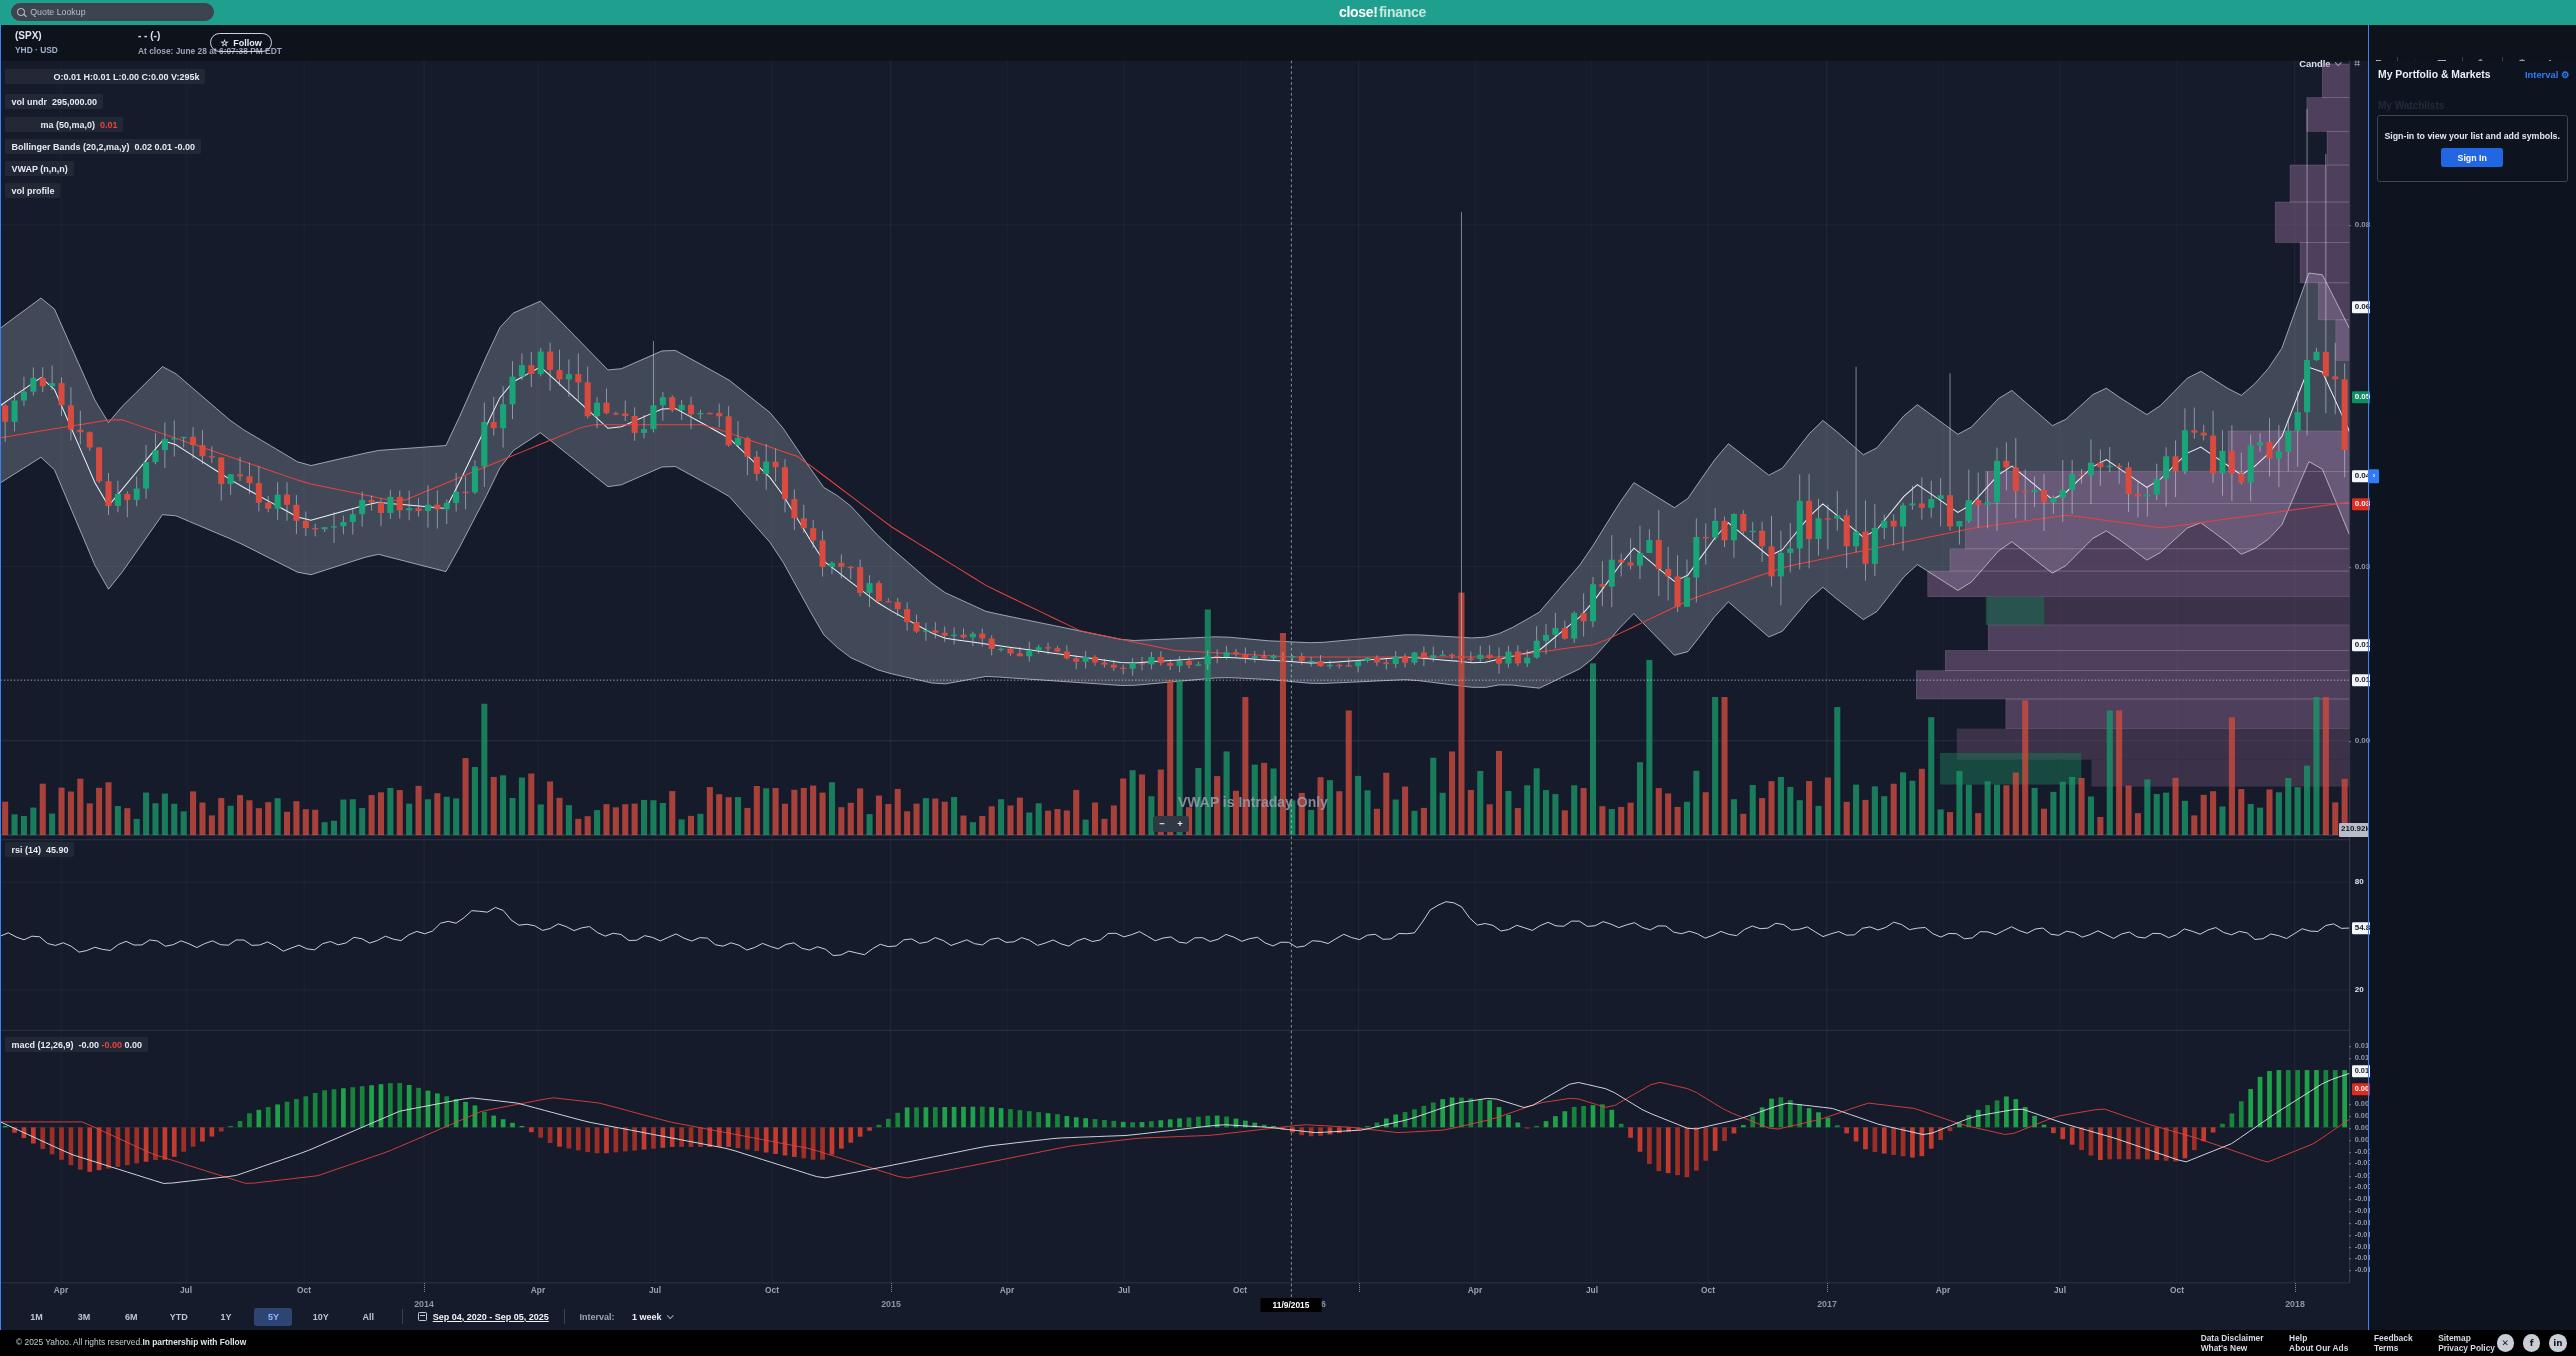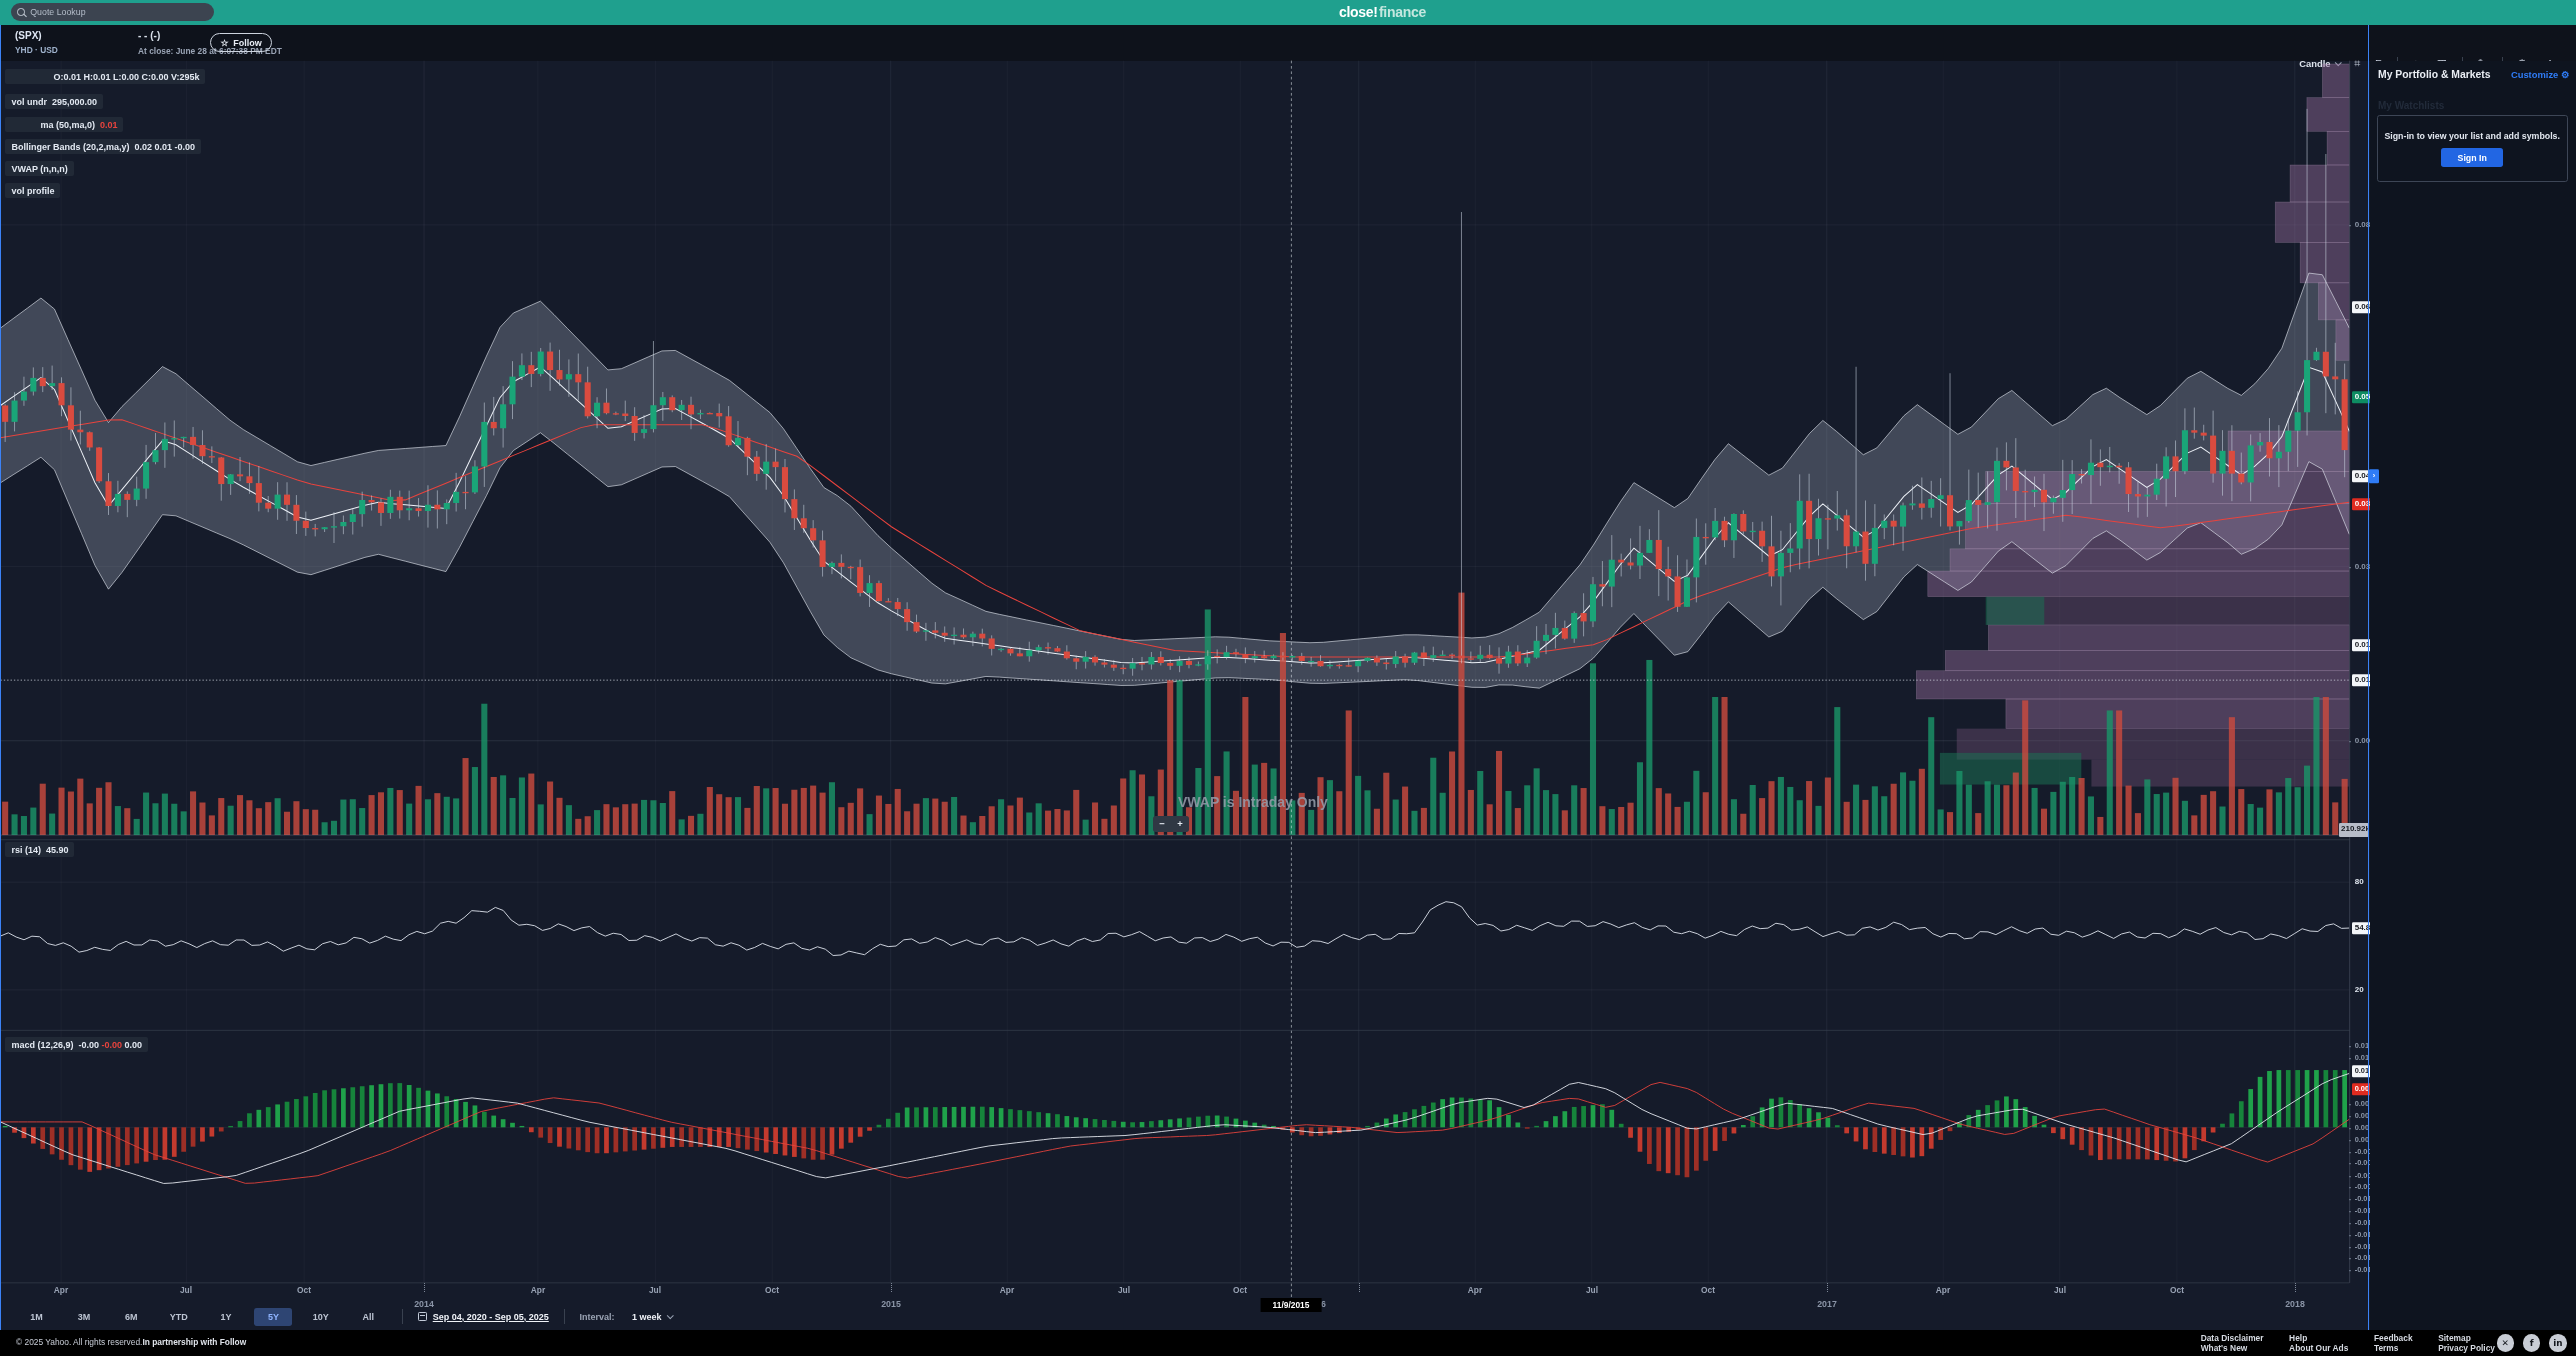--- a/index.html
+++ b/index.html
@@ -1368,21 +1368,21 @@
     <span class="interval-lab">Interval:</span>
     <span class="interval-val">
       <span>1 week</span>
       <span class="chev"></span>
     </span>
   </div>
 
   <div class="sidebar">
     <div class="sb-title">My Portfolio &amp; Markets</div>
     <div class="sb-cust">
-      <span>Customize</span>
+      <span>Interval</span>
       <span>⚙</span>
     </div>
     <div class="sb-watch">My Watchlists</div>
     <div class="sb-box">
       <div class="sb-prompt">Sign-in to view your list and add symbols.</div>
       <button class="sb-signin">Sign In</button>
     </div>
   </div>
 
   <div class="footer">

